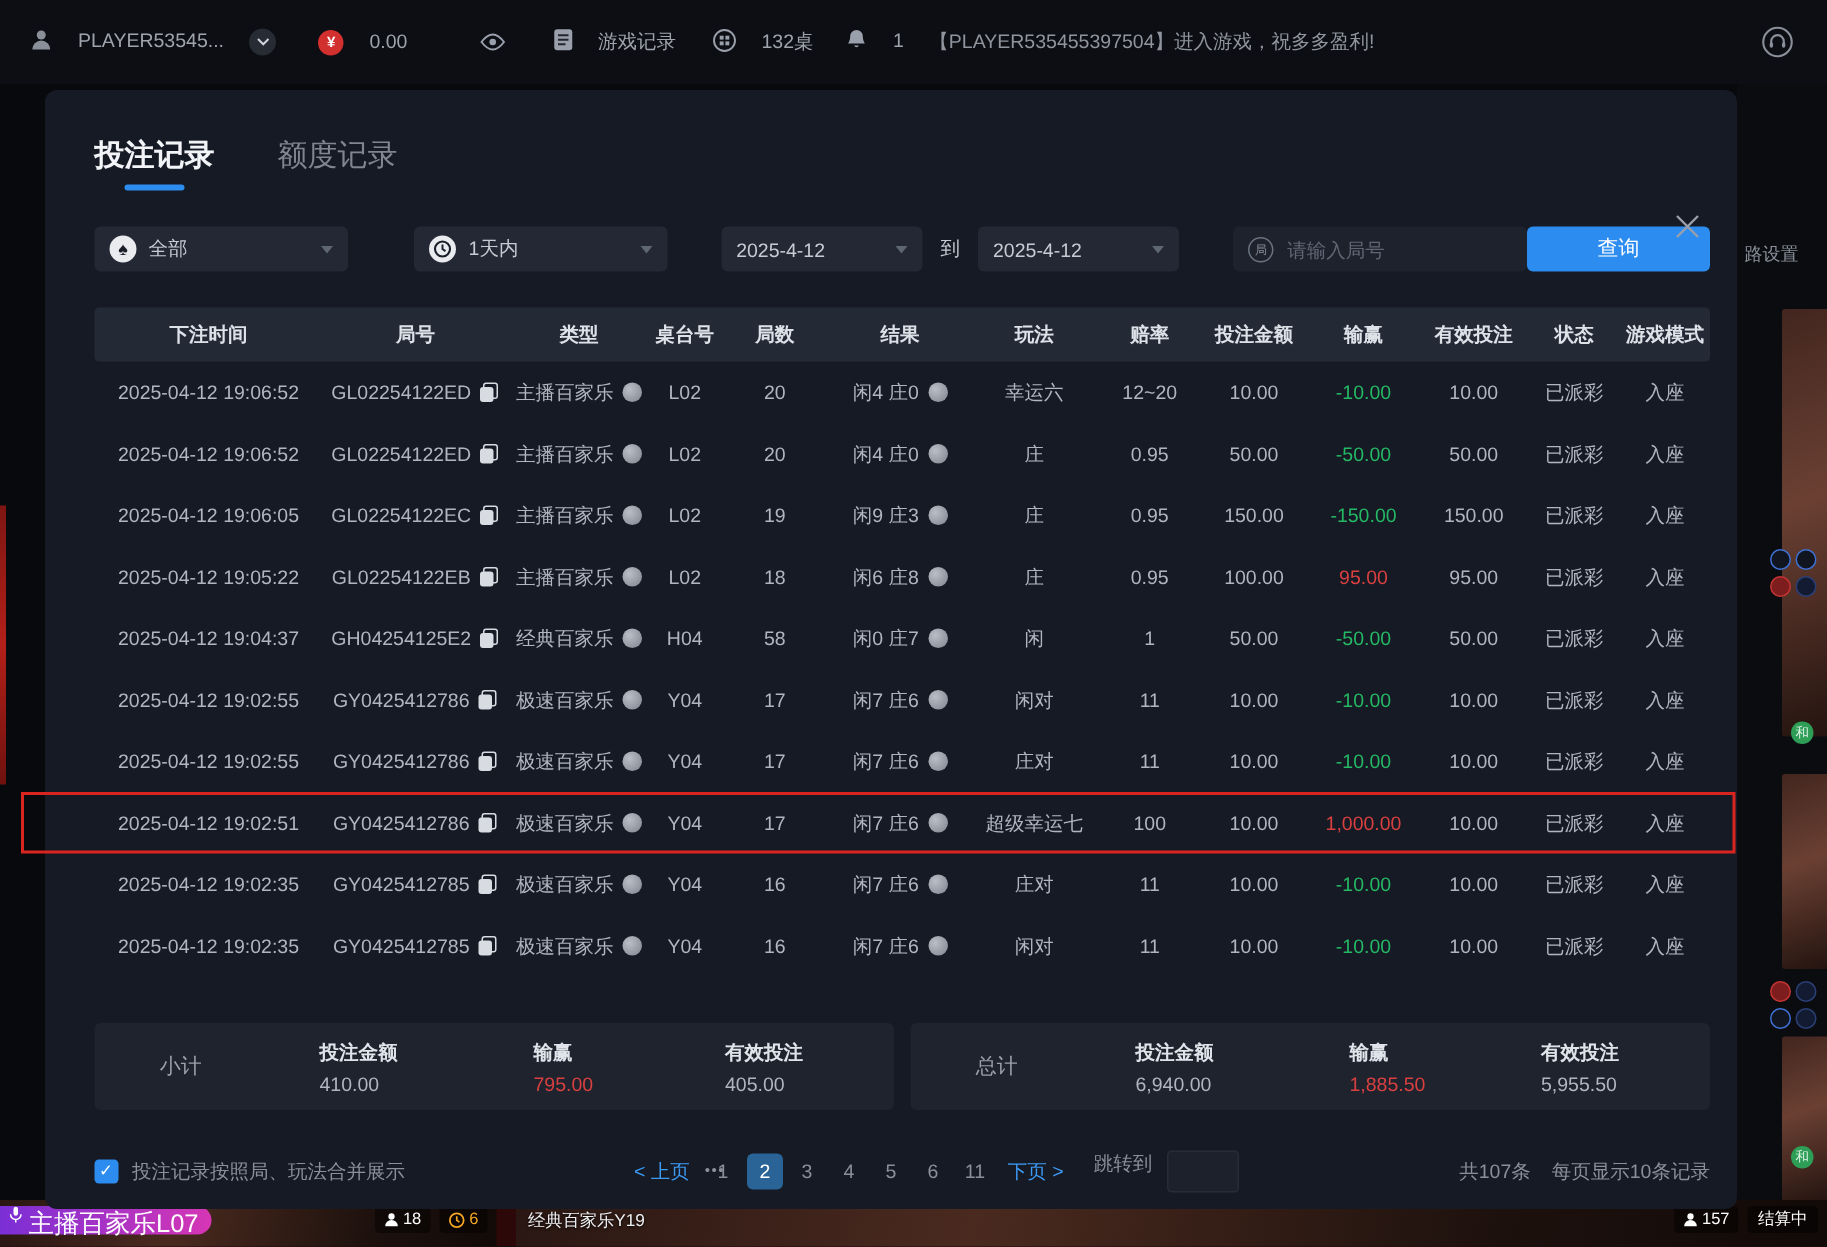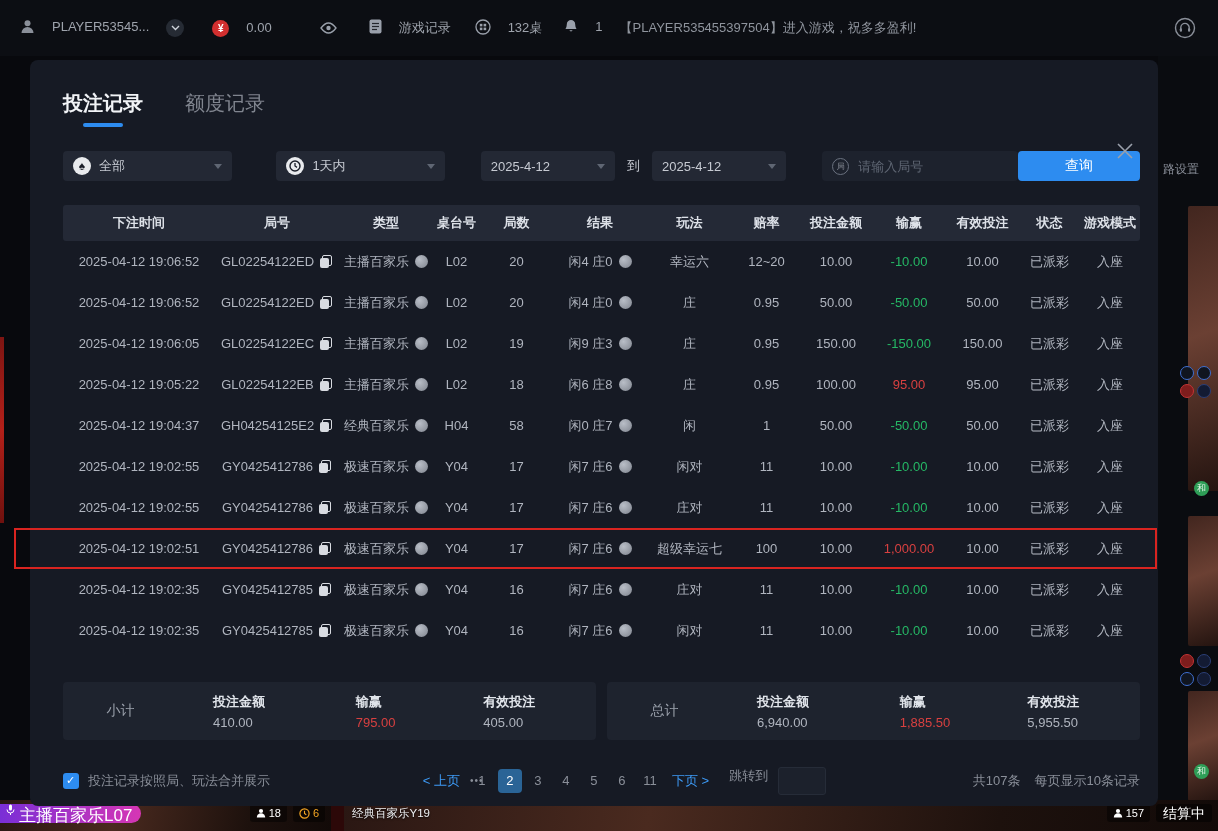--- a/index.html
+++ b/index.html
@@ -26,21 +26,21 @@
   .left-red{position:absolute;left:0;top:337px;width:4px;height:186px;background:linear-gradient(#7e1512,#b32019,#6f110e);z-index:2}
   
   .bottomstrip{position:absolute;left:0;bottom:0;width:100%;height:31px;background:#2c0808;display:flex;gap:13px;z-index:2}
   .tile{height:100%;flex:0 0 331px;background:linear-gradient(100deg,#2a1713 0%,#4a2a1f 35%,#1d110d 75%,#120a08 100%);display:flex;align-items:flex-start;padding-top:4px;box-sizing:border-box;overflow:hidden;position:relative}
   .tile:last-child{flex:1}
   .livepill{display:flex;gap:4px;background:linear-gradient(90deg,#7a2fd6,#d636b4);color:#fff;font-size:17px;height:19px;padding:0 9px 0 6px;border-radius:0 10px 10px 0}
   .plainlabel{color:#f0f1f4;font-size:11.5px;padding:2px 8px;text-shadow:0 1px 2px #000}
   .tile .spacer{flex:1}
   .badge{display:flex;align-items:center;gap:3px;color:#fff;font-size:11px;background:rgba(0,0,0,.45);height:18px;padding:0 6px;border-radius:3px;margin-right:6px}
   .badge.clock{color:#f5a623}
-  .statuspill{color:#fff;font-size:14px;background:rgba(0,0,0,.5);height:18px;line-height:18px;padding:0 7px;border-radius:3px;margin-right:6px}
+  .statuspill{color:#fff;font-size:11px;background:rgba(0,0,0,.5);height:18px;line-height:18px;padding:0 7px;border-radius:3px;margin-right:6px}
   
   .modal{position:absolute;left:30px;top:60px;width:1128px;height:746px;background:#161a24;border-radius:8px;z-index:10;box-sizing:border-box;padding:0 18px 0 33px;color:#b4b9c2}
   .close{position:absolute;top:82px;right:24px;cursor:pointer}
   .tabs{display:flex;gap:42px;margin-top:30px}
   .tab{font-size:20px;color:#80858f;position:relative;padding-bottom:10px;cursor:pointer}
   .tab.active{color:#f2f4f7;font-weight:bold}
   .tab.active::after{content:"";position:absolute;left:50%;transform:translateX(-50%);bottom:0;width:40px;height:4px;border-radius:2px;background:#2d8cf0}
   
   .filters{display:flex;align-items:center;margin-top:24px;font-size:13px}
   .dd{height:30px;background:#232834;border-radius:4px;display:flex;align-items:center;padding:0 10px;color:#c6cad2;box-sizing:border-box;cursor:pointer}

